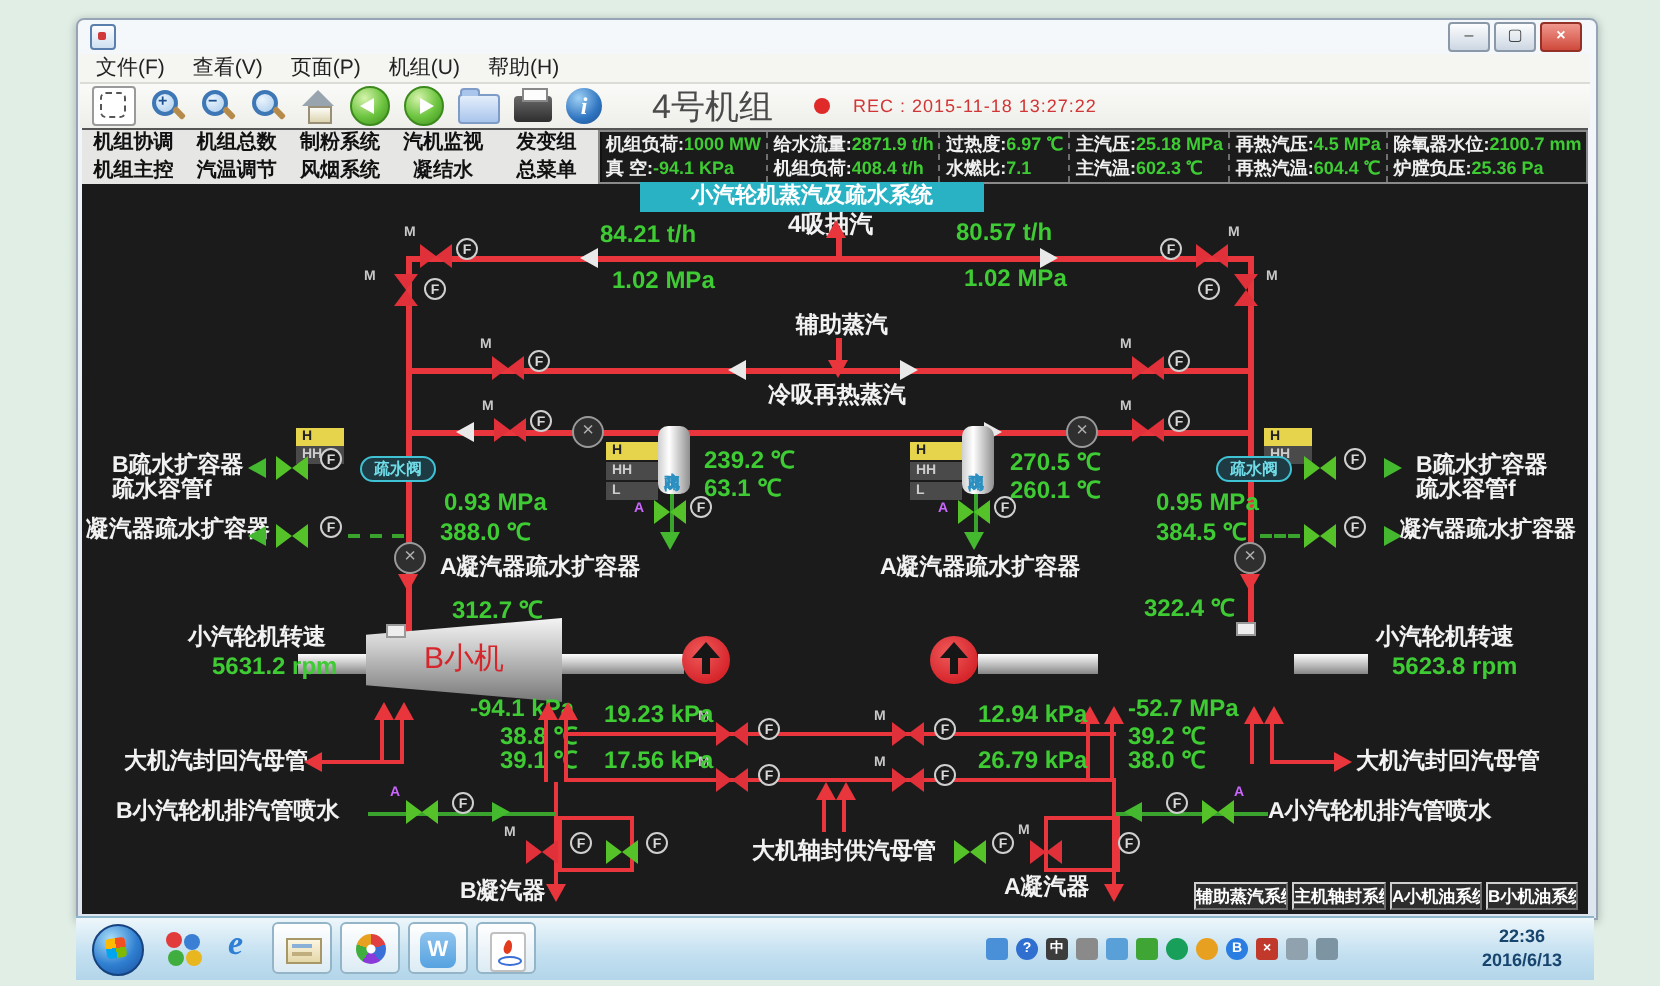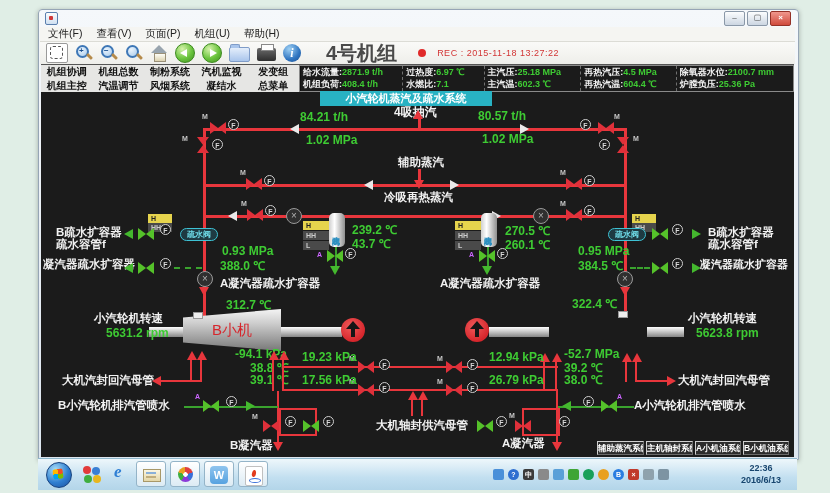--- a/index.html
+++ b/index.html
@@ -28,21 +28,21 @@
   .home::after{content:"";position:absolute;left:4px;top:9px;width:10px;height:7px;background:linear-gradient(#fdfdf6,#ddd3b0);border:1px solid #9a9078}
   .navc{width:18px;height:18px;border-radius:50%;background:radial-gradient(circle at 35% 28%,#d6f3ab,#6bc43e 55%,#3f9020);position:relative;border:1px solid #3c8a1e}
   .navc .ar{position:absolute;top:5px;width:0;height:0}
   .navc .ar.l{left:4px;border-top:4px solid transparent;border-bottom:4px solid transparent;border-right:7px solid #fff}
   .navc .ar.r{left:7px;border-top:4px solid transparent;border-bottom:4px solid transparent;border-left:7px solid #fff}
   .folder{width:19px;height:13px;background:linear-gradient(#e4eefb,#a9c5ec);border:1px solid #7f9cc8;border-radius:2px;position:relative;margin-top:2px}
   .folder::before{content:"";position:absolute;left:0;top:-4px;width:8px;height:3px;background:#a9c5ec;border:1px solid #7f9cc8;border-bottom:none;border-radius:2px 2px 0 0}
   .printer{width:19px;height:13px;background:linear-gradient(#6a6a6a,#2e2e2e);border-radius:2px;position:relative;margin-top:2px}
   .printer::before{content:"";position:absolute;left:4px;top:-4px;width:11px;height:5px;background:#fdfdfd;border:1px solid #888}
   .infoc{width:18px;height:18px;border-radius:50%;background:radial-gradient(circle at 35% 28%,#9ed0f4,#2f74c0 60%,#1d4f8e);color:#fff;font:italic bold 12px/18px "Liberation Serif",serif;text-align:center}
-  .unit-title{font-size:20px;font-weight:bold;color:#4a4a4a;margin-left:18px;white-space:nowrap}
+  .unit-title{font-size:17px;font-weight:normal;color:#4a4a4a;margin-left:18px;white-space:nowrap}
   .rec-dot{width:8px;height:8px;border-radius:50%;background:#e02a2a;margin-left:14px}
   .rec-text{font-size:9px;color:#d23535;margin-left:4px;white-space:nowrap;letter-spacing:.5px}
   
   .blackarea{position:absolute;left:41px;top:64px;width:753px;height:392px;background:var(--panel-black,#1b1b1b);border-top:1px solid #555}
   .navpanel{position:absolute;left:41px;top:65px;width:258px;height:27px;background:#e6e6e4;display:grid;grid-template-columns:repeat(5,1fr);grid-template-rows:1fr 1fr;border-right:2px solid #111}
   .navbtn{font-size:10px;font-weight:bold;color:#111;text-align:center;line-height:13px;white-space:nowrap;overflow:hidden;cursor:default}
   .stats{position:absolute;left:299px;top:65px;width:495px;height:27px;display:flex;border:1px solid #8a8a8a;box-sizing:border-box}
   .scol{flex:1 1 auto;padding:0 3px;border-left:1px dashed #707070;overflow:hidden}
   .scol:first-child{border-left:none}
   .srow{font-size:9px;font-weight:bold;line-height:12px;white-space:nowrap}
@@ -170,20 +170,24 @@
     <span class="navbtn">发变组</span>
     <span class="navbtn">机组主控</span>
     <span class="navbtn">汽温调节</span>
     <span class="navbtn">风烟系统</span>
     <span class="navbtn">凝结水</span>
     <span class="navbtn">总菜单</span>
   </div>
 
   <div class="stats">
     <div class="scol">
+      <div class="srow"><span class="sl">机组负荷:</span><span class="sv">1000 MW</span></div>
+      <div class="srow"><span class="sl">真  空:</span><span class="sv">-94.1 KPa</span></div>
+    </div>
+    <div class="scol">
       <div class="srow"><span class="sl">给水流量:</span><span class="sv">2871.9 t/h</span></div>
       <div class="srow"><span class="sl">机组负荷:</span><span class="sv">408.4 t/h</span></div>
     </div>
     <div class="scol">
       <div class="srow"><span class="sl">过热度:</span><span class="sv">6.97 ℃</span></div>
       <div class="srow"><span class="sl">水燃比:</span><span class="sv">7.1</span></div>
     </div>
     <div class="scol">
       <div class="srow"><span class="sl">主汽压:</span><span class="sv">25.18 MPa</span></div>
       <div class="srow"><span class="sl">主汽温:</span><span class="sv">602.3 ℃</span></div>
@@ -260,21 +264,21 @@
   <span class="lv dk" style="left:303px;top:231px">HH</span>
   <span class="lv dk" style="left:303px;top:241px">L</span>
   <div class="tank" style="left:329px;top:213px">疏水阀</div>
   <div class="gvl" style="left:335px;top:247px;height:20px"></div>
   <div class="bow green" style="left:327px;top:250px"></div>
   <span class="ptag" style="left:317px;top:251px">A</span>
   <span class="fc" style="left:345px;top:248px">F</span>
   <div class="tri d gr" style="left:330px;top:266px"></div>
   <div class="lbl w" style="left:220px;top:276px">A凝汽器疏水扩容器</div>
   <div class="lbl g" style="left:352px;top:221px">239.2 ℃</div>
-  <div class="lbl g" style="left:352px;top:235px">43.7 ℃</div>
+  <div class="lbl g" style="left:352px;top:235px">63.1 ℃</div>
   <div class="lbl g" style="left:222px;top:244px">0.93 MPa</div>
   <div class="lbl g" style="left:220px;top:257px">388.0 ℃</div>
 
   <span class="lv" style="left:455px;top:221px">H</span>
   <span class="lv dk" style="left:455px;top:231px">HH</span>
   <span class="lv dk" style="left:455px;top:241px">L</span>
   <div class="tank" style="left:481px;top:213px">疏水阀</div>
   <div class="gvl" style="left:487px;top:247px;height:20px"></div>
   <div class="bow green" style="left:479px;top:250px"></div>
   <span class="ptag" style="left:469px;top:251px">A</span>

